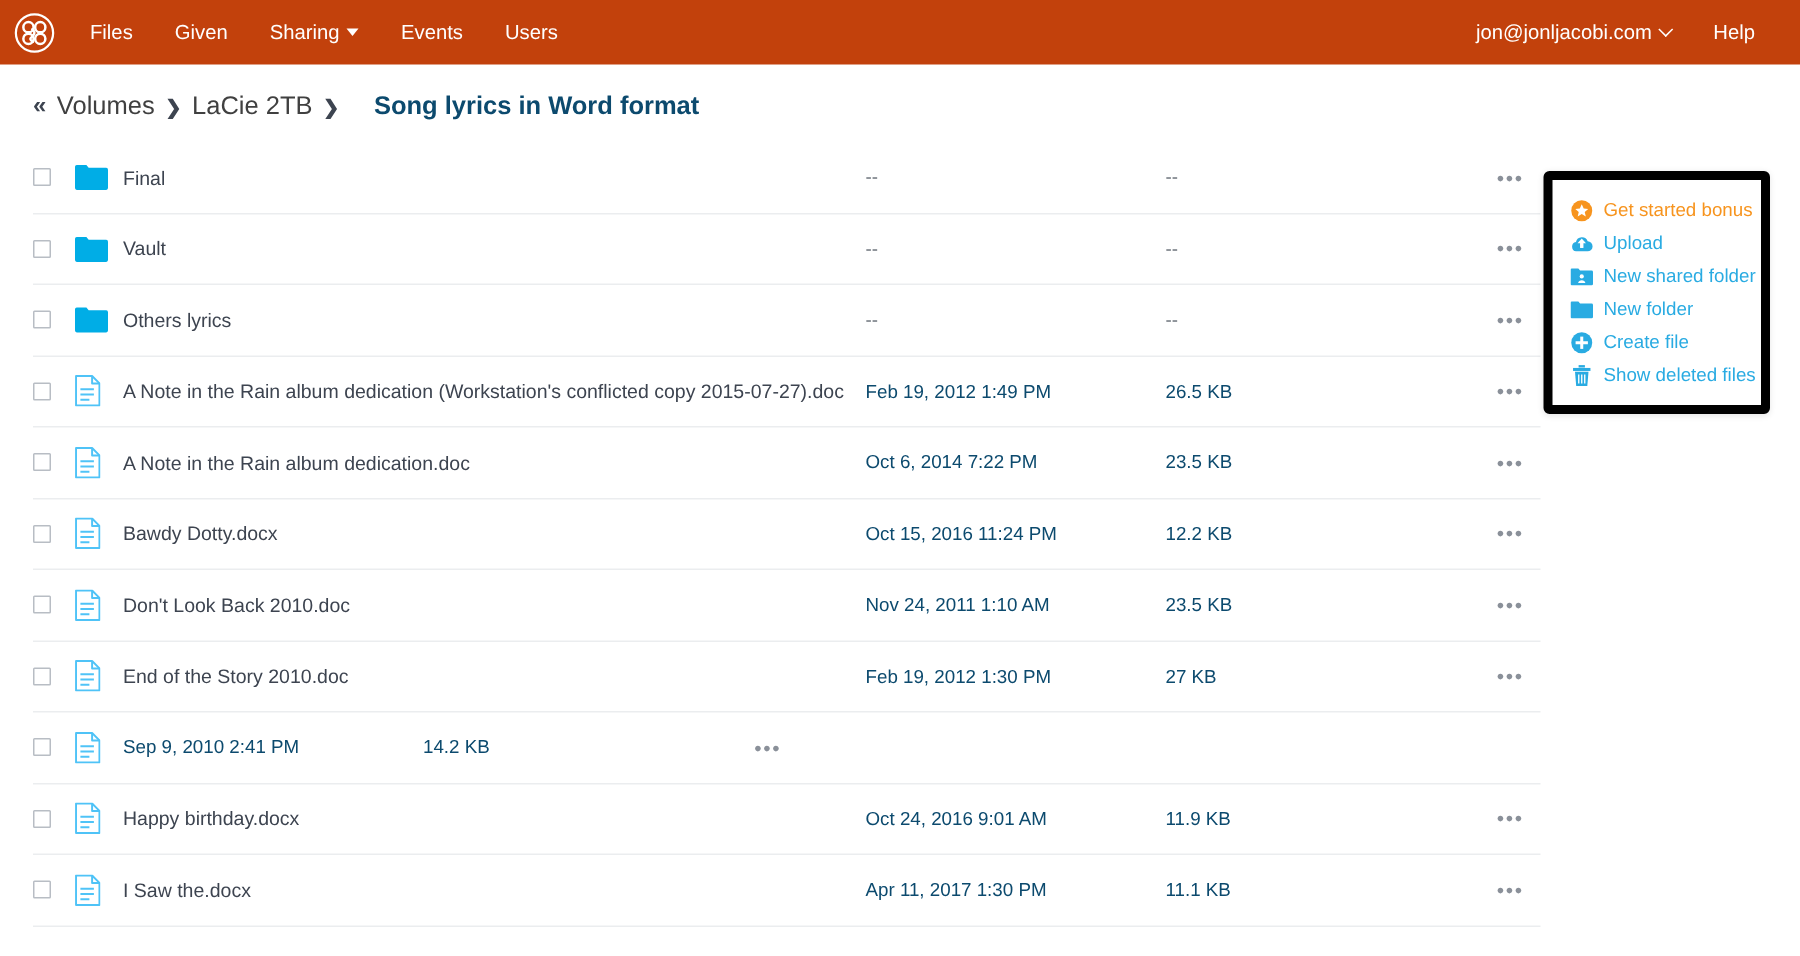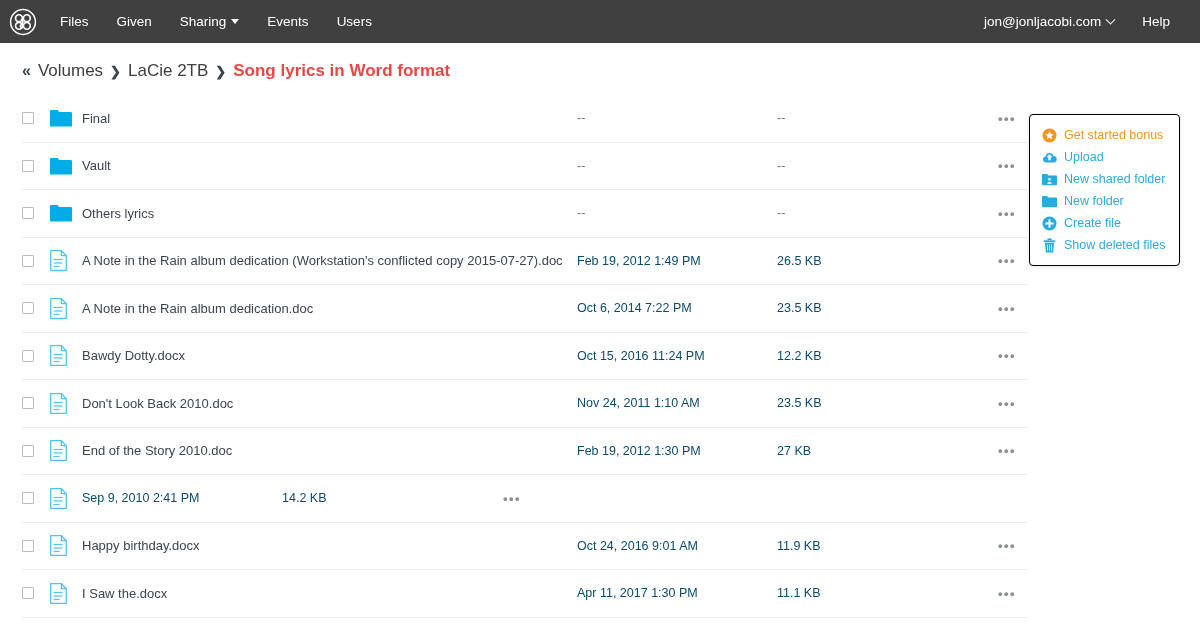--- a/index.html
+++ b/index.html
@@ -6,21 +6,21 @@
   html, body {
     width: 1200px; height: 637px;
     background: #ffffff;
     font-family: "Liberation Sans", sans-serif;
     overflow: hidden;
   }
 
   
   .topnav {
     height: 43px;
-    background: #404040;
+    background: #c2410c;
     display: flex;
     align-items: center;
     padding: 0 16px 0 0;
     position: relative;
   }
   .logo-wrap {
     width: 46px; height: 43px;
     display: flex; align-items: center; justify-content: center;
     flex: 0 0 auto;
   }
@@ -76,23 +76,24 @@
     color: #404040;
     cursor: pointer;
     font-size: 17px;
   }
   .bc-sep {
     color: #3d4450;
     font-size: 13px;
     font-weight: bold;
   }
   .bc-current {
-    color: #ef4444;
+    color: #0c4a6e;
     font-weight: bold;
     font-size: 17px;
+    margin-left: 16px;
   }
 
   
   .table {
     width: 1005px;
     margin-left: 22px;
   }
   .thead {
     display: flex;
     align-items: center;
@@ -153,21 +154,21 @@
   .folder-ico { width: 22px; height: 18px; display: block; }
   .doc-ico { width: 17px; height: 21px; display: block; }
 
   
   .panel {
     position: absolute;
     left: 1029px;
     top: 114px;
     width: 151px;
     background: #ffffff;
-    border: 1px solid #000000;
+    border: 6px solid #000000;
     border-radius: 4px;
     box-shadow: 0 1px 4px rgba(0,0,0,0.10);
     padding: 9px 0 9px 0;
   }
   .panel-item {
     display: flex;
     align-items: center;
     gap: 7px;
     padding: 3.5px 12px;
     font-size: 12.5px;

